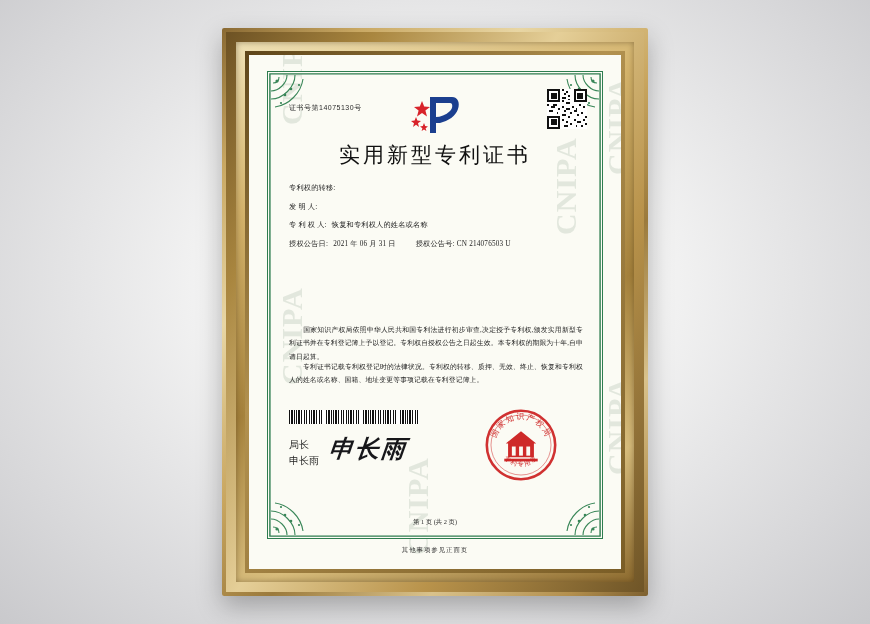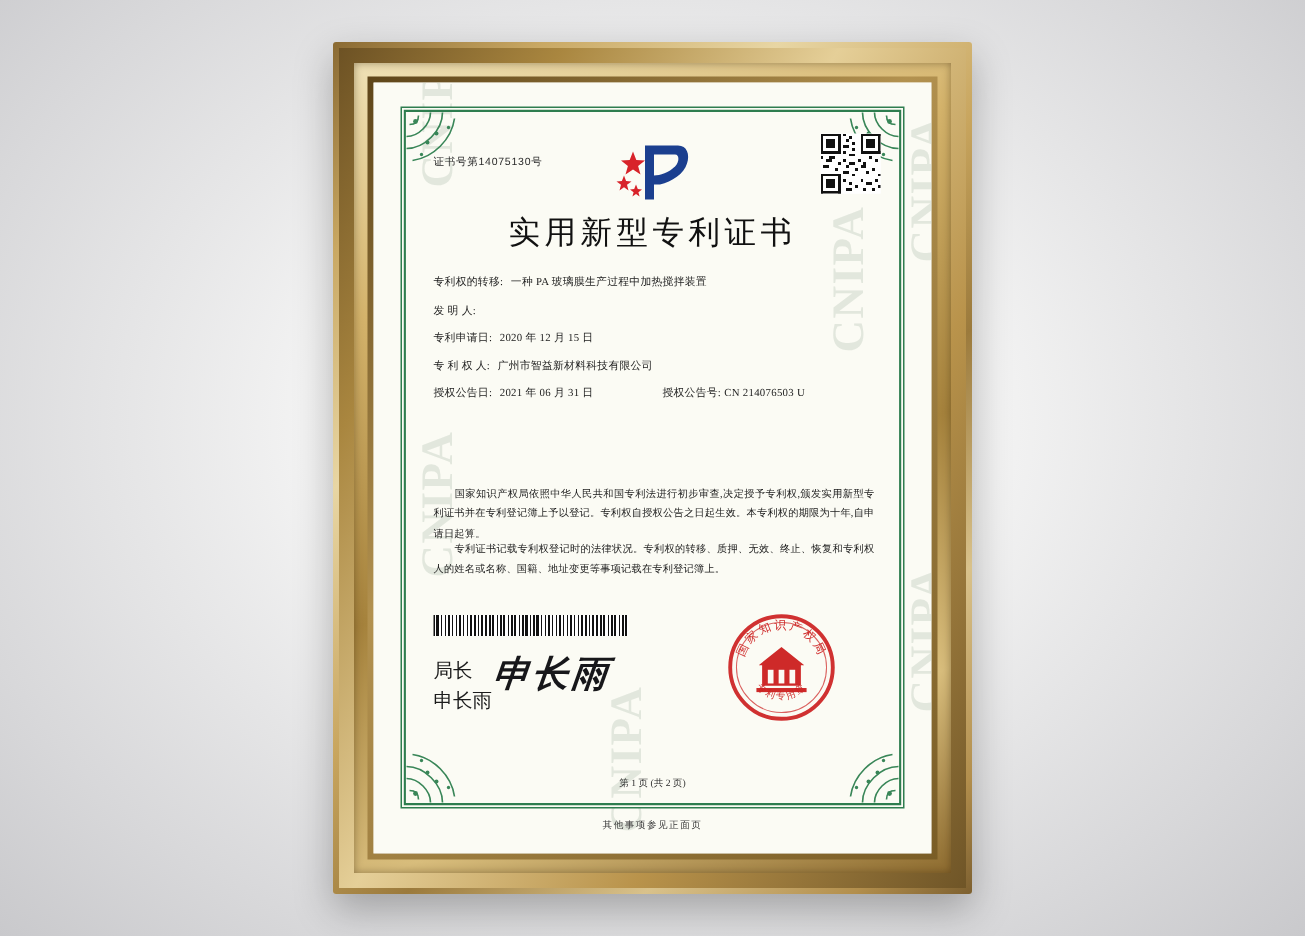--- a/index.html
+++ b/index.html
@@ -172,21 +172,21 @@
   }
   .flabel {
     white-space: nowrap;
     flex: 0 0 auto;
   }
   .fvalue {
     margin-left: 5px;
     flex: 1 1 auto;
   }
   .frow.split .fvalue { flex: 0 0 auto; }
-  .frow .second-label { margin-left: 46px; white-space: nowrap; }
+  .frow .second-label { margin-left: 20px; white-space: nowrap; }
   .frow .second-value { margin-left: 2px; }
 
   
   .para {
     position: absolute;
     left: 40px;
     right: 38px;
     font-size: 6.8px;
     line-height: 1.95;
     color: #1c1c1c;
@@ -211,21 +211,21 @@
       #111 2px, #111 3.5px, #fff 3.5px, #fff 5px,
       #111 5px, #111 5.8px, #fff 5.8px, #fff 7.4px
     );
   }
 
   
   .sign-label {
     position: absolute;
     left: 40px;
     top: 382px;
-    font-size: 13px;
+    font-size: 10px;
     line-height: 1.55;
     color: #1c1c1c;
     font-family: "Liberation Serif", serif;
   }
   .sign-script {
     position: absolute;
     left: 80px;
     top: 378px;
     font-size: 24px;
     color: #17171a;
@@ -432,36 +432,31 @@
        </div>
 
        <div class="cert-no">证书号第14075130号</div>
 
        <div class="title">实用新型专利证书</div>
 
        <div class="fields">
 
          <div class="frow">
            <span class="flabel">专利权的转移:</span>
-           <span class="fvalue">一种 PA 玻璃膜生产过程中加热搅拌装置</span>
          </div>
 
          <div class="frow">
            <span class="flabel">发 明 人:</span>
          </div>
 
 
-         <div class="frow">
-           <span class="flabel">专利申请日:</span>
-           <span class="fvalue">2020 年 12 月 15 日</span>
-         </div>
 
          <div class="frow">
            <span class="flabel">专 利 权 人:</span>
-           <span class="fvalue">广州市智益新材料科技有限公司</span>
+           <span class="fvalue">恢复和专利权人的姓名或名称</span>
          </div>
 
 
          <div class="frow split">
            <span class="flabel">授权公告日:</span>
            <span class="fvalue">2021 年 06 月 31 日</span>
            <span class="second-label">授权公告号:</span>
            <span class="second-value">CN 214076503 U</span>
          </div>
 

